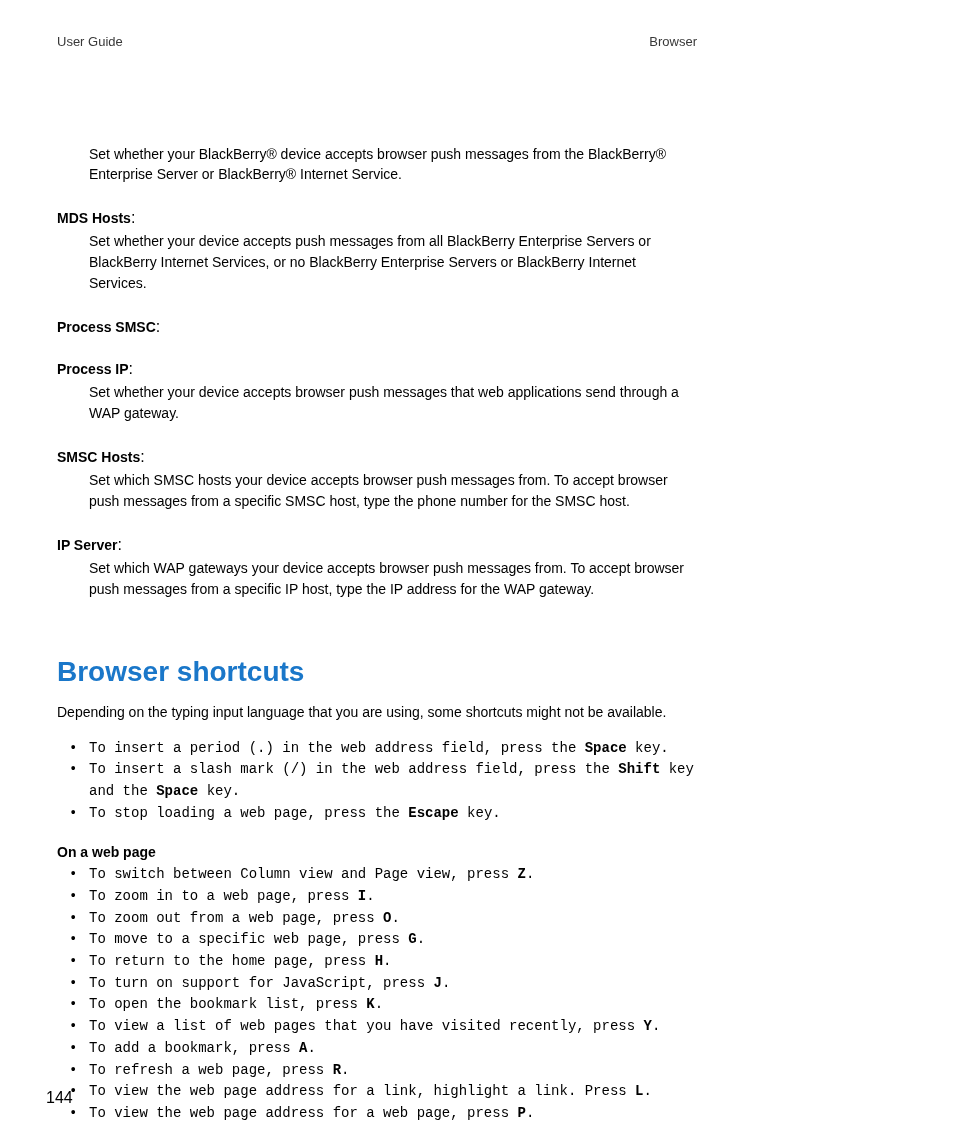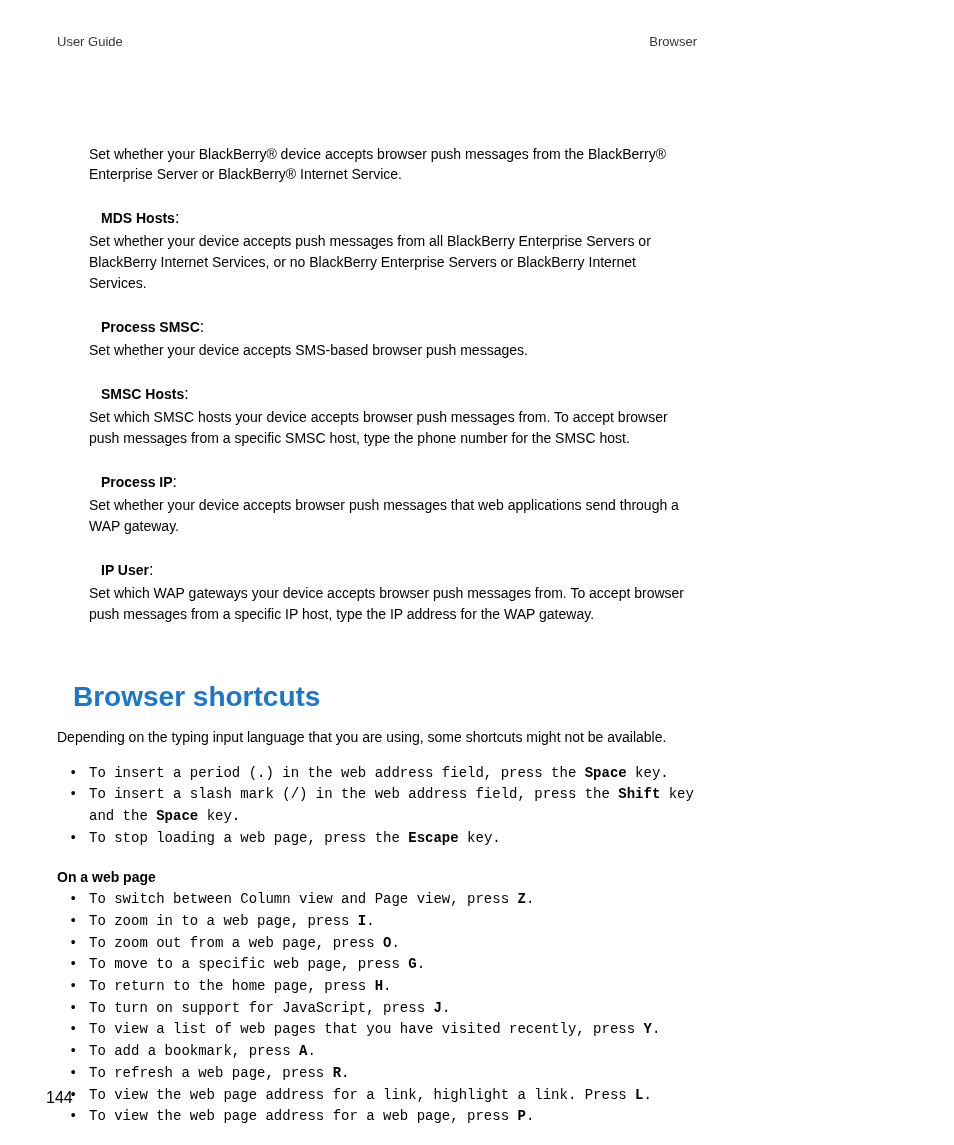--- a/index.html
+++ b/index.html
@@ -7,24 +7,24 @@
     width:754px;height:1145px;
     box-sizing:border-box;
     padding:34px 57px 30px 57px;
     font-family:"Segoe UI","Myriad Pro","Helvetica Neue",Arial,sans-serif;
     color:#000;
     position:relative;
   }
   .hdr{display:flex;justify-content:space-between;font-size:13px;color:#383838;margin-bottom:95px;}
   .intro{font-size:14px;line-height:1.45;margin:0 0 24px 32px;}
   .defblock{margin-bottom:24px;}
-  .term{font-weight:700;font-size:14px;margin-left:44px;}
+  .term{font-weight:700;font-size:14px;}
   .colon{font-weight:400;}
   .desc{font-size:14px;line-height:1.5;margin:4px 6px 0 32px;}
-  .section-title{color:#1a77c9;font-size:28px;font-weight:600;margin:56px 0 16px 16px;}
+  .section-title{color:#1a77c9;font-size:28px;font-weight:600;margin:56px 0 16px 0;}
   .lead{font-size:14px;margin:0 0 18px 0;}
   ul.short{list-style:none;margin:0 0 20px 0;padding:0;font-family:Liberation Mono, monospace;}
   ul.short li{
     font-size:14px;line-height:1.55;
     padding-left:32px;position:relative;
   }
   ul.short li::before{
     content:"•";position:absolute;left:12px;top:0;font-size:14px;
   }
   .subhead{font-weight:700;font-size:14px;margin:4px 0 4px 0;}
@@ -42,32 +42,31 @@
 
 <p class="intro">Set whether your BlackBerry® device accepts browser push messages from the BlackBerry® Enterprise Server or BlackBerry® Internet Service.</p>
 
 <div id="defs-container">
       <div class="defblock">
         <div><span class="term">MDS Hosts</span><span class="colon">:</span></div>
         <div class="desc">Set whether your device accepts push messages from all BlackBerry Enterprise Servers or BlackBerry Internet Services, or no BlackBerry Enterprise Servers or BlackBerry Internet Services.</div>
       </div>
       <div class="defblock">
         <div><span class="term">Process SMSC</span><span class="colon">:</span></div>
-        <div class="desc">Set whether your device accepts SMS-based browser push messages.</div>
+      </div>
+      <div class="defblock">
+        <div><span class="term">Process IP</span><span class="colon">:</span></div>
+        <div class="desc">Set whether your device accepts browser push messages that web applications send through a WAP gateway.</div>
       </div>
       <div class="defblock">
         <div><span class="term">SMSC Hosts</span><span class="colon">:</span></div>
         <div class="desc">Set which SMSC hosts your device accepts browser push messages from. To accept browser push messages from a specific SMSC host, type the phone number for the SMSC host.</div>
       </div>
       <div class="defblock">
-        <div><span class="term">Process IP</span><span class="colon">:</span></div>
-        <div class="desc">Set whether your device accepts browser push messages that web applications send through a WAP gateway.</div>
-      </div>
-      <div class="defblock">
-        <div><span class="term">IP User</span><span class="colon">:</span></div>
+        <div><span class="term">IP Server</span><span class="colon">:</span></div>
         <div class="desc">Set which WAP gateways your device accepts browser push messages from. To accept browser push messages from a specific IP host, type the IP address for the WAP gateway.</div>
       </div>
     </div>
 
 <h2 class="section-title">Browser shortcuts</h2>
 
 <p class="lead">Depending on the typing input language that you are using, some shortcuts might not be available.</p>
 
 <ul class="short" id="group1">
       <li>To insert a period (.) in the web address field, press the <b>Space</b> key.</li>
@@ -77,20 +76,21 @@
 
 <div class="subhead">On a web page</div>
 
 <ul class="short" id="group2">
       <li>To switch between Column view and Page view, press <b>Z</b>.</li>
       <li>To zoom in to a web page, press <b>I</b>.</li>
       <li>To zoom out from a web page, press <b>O</b>.</li>
       <li>To move to a specific web page, press <b>G</b>.</li>
       <li>To return to the home page, press <b>H</b>.</li>
       <li>To turn on support for JavaScript, press <b>J</b>.</li>
+      <li>To open the bookmark list, press <b>K</b>.</li>
       <li>To view a list of web pages that you have visited recently, press <b>Y</b>.</li>
       <li>To add a bookmark, press <b>A</b>.</li>
       <li>To refresh a web page, press <b>R</b>.</li>
       <li>To view the web page address for a link, highlight a link. Press <b>L</b>.</li>
       <li>To view the web page address for a web page, press <b>P</b>.</li>
     </ul>
 
 <div class="pagenum">144</div>
 
 </div>

